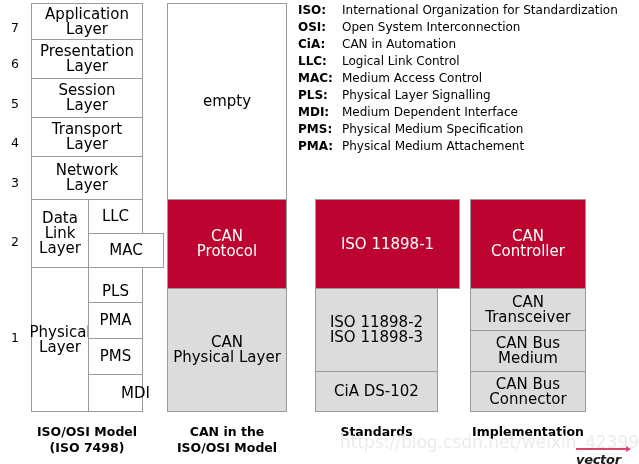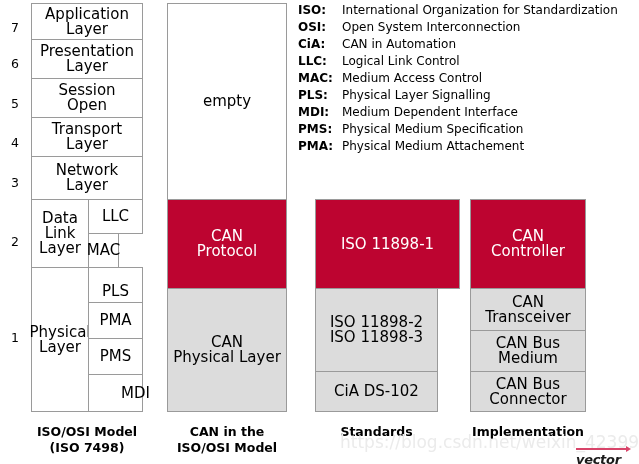--- a/index.html
+++ b/index.html
@@ -152,33 +152,33 @@
   <div class="layer-num" style="left:4px; top:135px;">4</div>
   <div class="layer-num" style="left:4px; top:175px;">3</div>
   <div class="layer-num" style="left:4px; top:234px;">2</div>
   <div class="layer-num" style="left:4px; top:330px;">1</div>
 
   <div class="box white" style="left:31px; top:3px;   width:112px; height:37px;">Application
 Layer</div>
   <div class="box white" style="left:31px; top:39px;  width:112px; height:40px;">Presentation
 Layer</div>
   <div class="box white" style="left:31px; top:78px;  width:112px; height:40px;">Session
-Open</div>
+Layer</div>
   <div class="box white" style="left:31px; top:117px; width:112px; height:40px;">Transport
 Layer</div>
   <div class="box white" style="left:31px; top:156px; width:112px; height:44px;">Network
 Layer</div>
 
   <div class="box white" style="left:31px; top:199px; width:58px;  height:69px;">Data Link
 Layer</div>
   <div class="box white" style="left:31px; top:267px; width:58px;  height:145px;">Physical
 Layer</div>
 
   <div class="box white" style="left:88px; top:199px; width:55px; height:35px;">LLC</div>
-  <div class="box white" style="left:88px; top:233px; width:31px; height:35px;">MAC</div>
+  <div class="box white" style="left:88px; top:233px; width:76px; height:35px;">MAC</div>
   <div class="box white" style="left:88px; top:267px; width:55px; height:48px;">PLS</div>
   <div class="box white" style="left:88px; top:302px; width:55px; height:37px;">PMA</div>
   <div class="box white" style="left:88px; top:338px; width:55px; height:37px;">PMS</div>
   <div class="box white" style="left:88px; top:374px; width:55px; height:38px;padding-left:40px;">MDI</div>
 
   <div class="box white" style="left:167px; top:3px;   width:120px; height:197px;">empty</div>
   <div class="box red" style="left:167px; top:199px; width:120px; height:90px;">CAN
 Protocol</div>
   <div class="box gray" style="left:167px; top:288px; width:120px; height:124px;">CAN
 Physical Layer</div>

